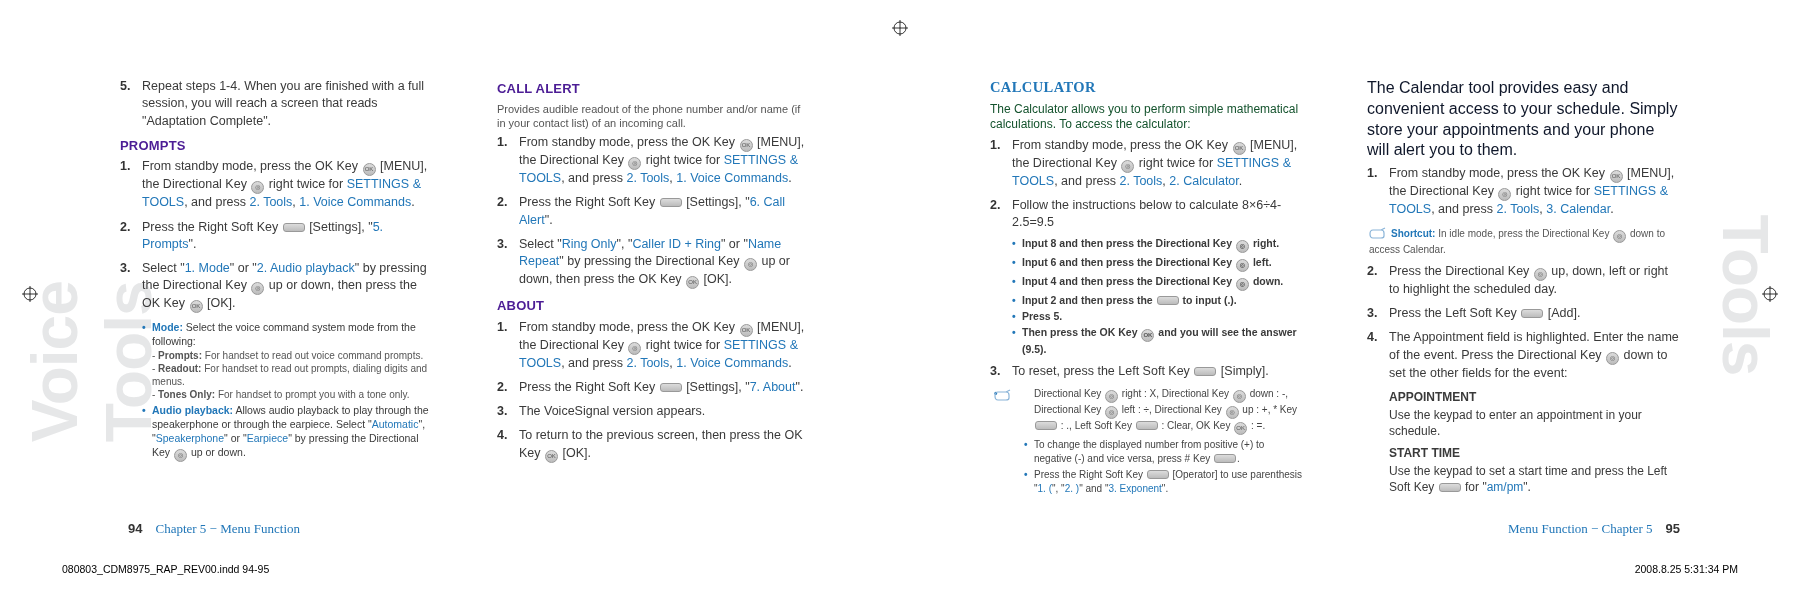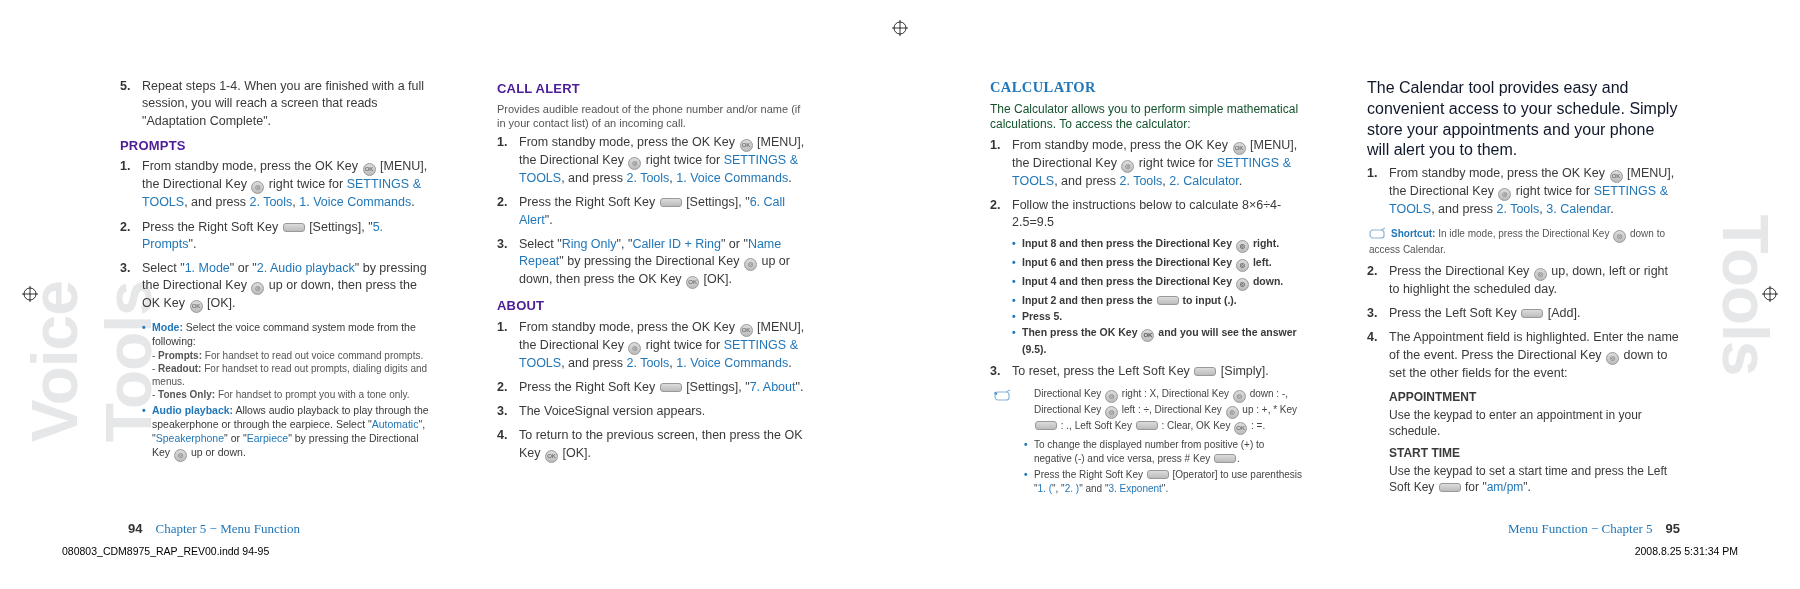--- a/index.html
+++ b/index.html
@@ -129,21 +129,21 @@
   .footer-left, .footer-right {
     position: absolute;
     bottom: 52px;
     font-size: 13px;
     font-family: Georgia, serif;
     color: #2277b8;
   }
   .footer-left { left: 120px; margin-left: 8px; }
   .footer-right { right: 120px; }
   .footer-left .pgnum, .footer-right .pgnum { font-weight: 700; color: #333; font-family: Arial, sans-serif; }
-  .indd { position: absolute; bottom: 32px; font-size: 10.5px; color: #000; }
+  .indd { position: absolute; bottom: 14px; font-size: 10.5px; color: #000; }
   .indd.left { left: 62px; }
   .indd.right { right: 62px; }
   .reg {
     position: absolute;
     width: 16px;
     height: 16px;
   }
   .reg svg { width: 16px; height: 16px; }
   .reg.top { top: 20px; left: 892px; }
   .reg.left { left: 22px; top: 286px; }

